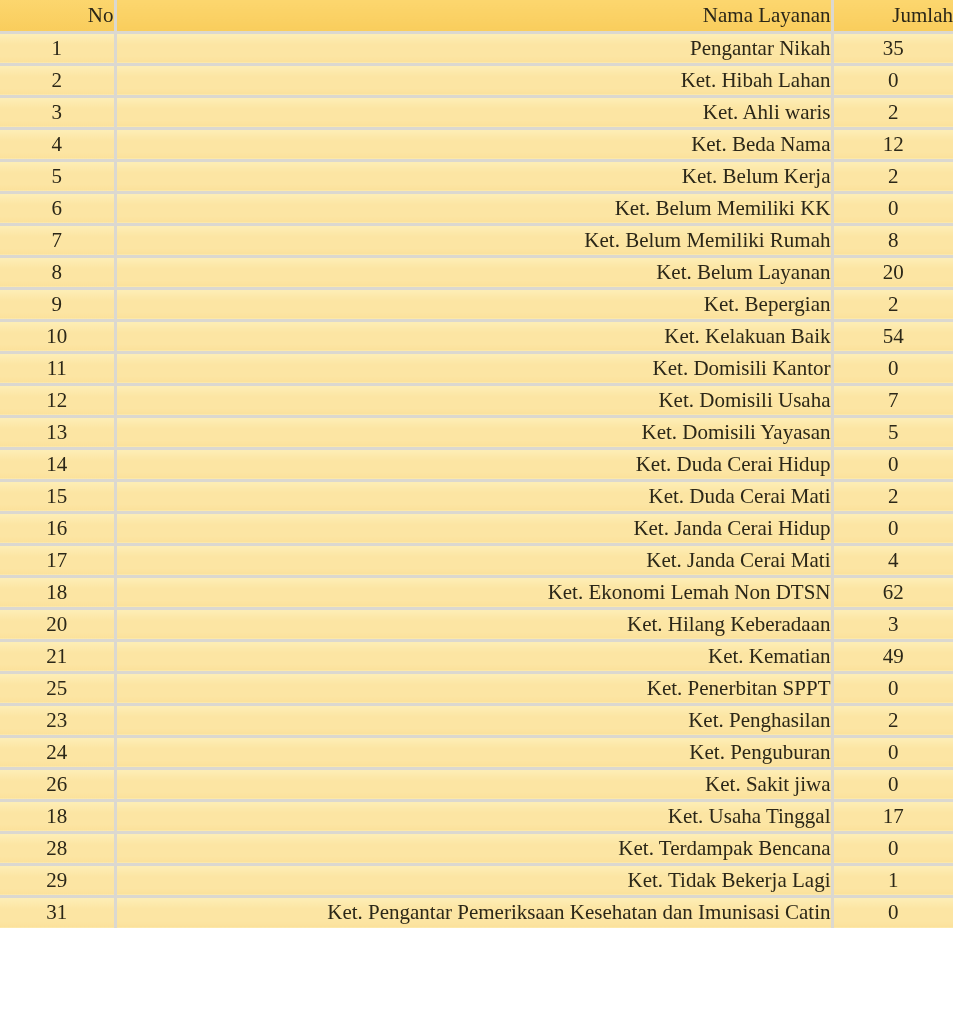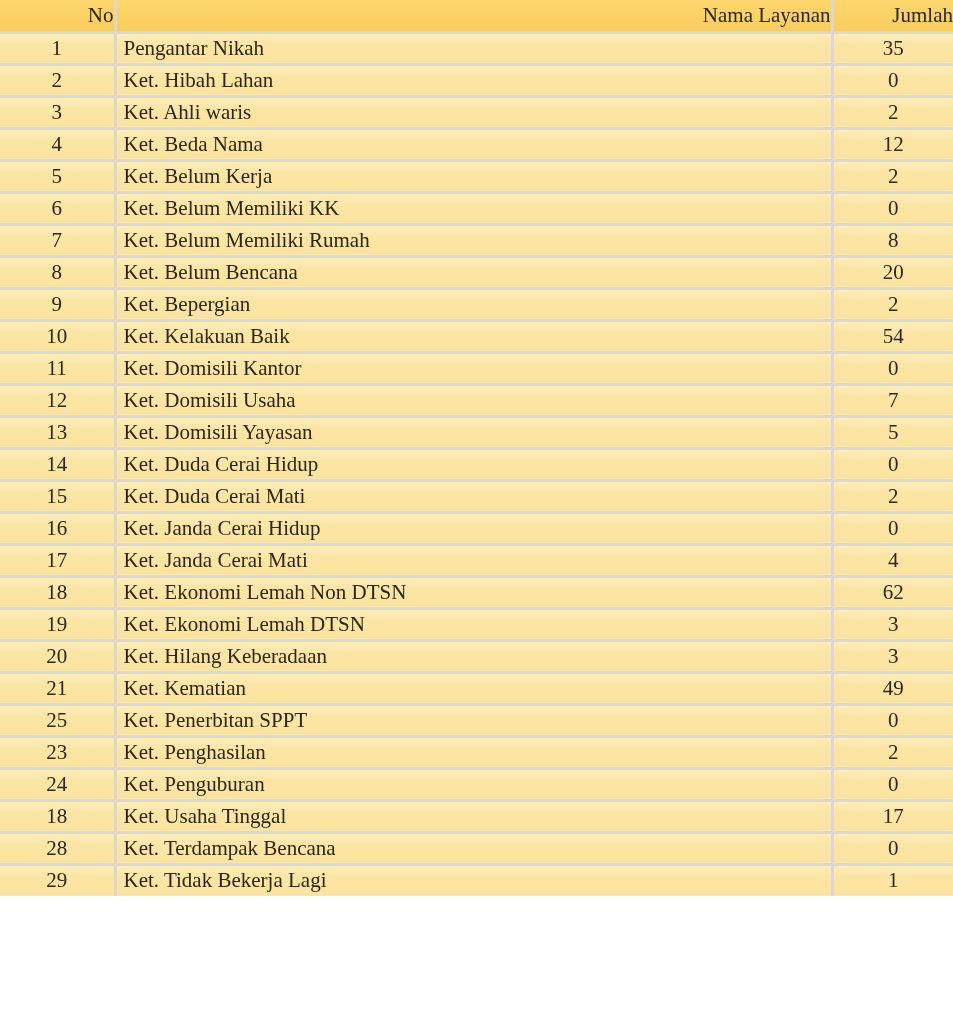--- a/index.html
+++ b/index.html
@@ -49,21 +49,21 @@
   thead th {
     background: linear-gradient(180deg, var(--header-bg-top) 0%, var(--header-bg-bottom) 100%);
     text-align: right;
   }
   tbody td {
     background: linear-gradient(180deg, var(--row-bg-top) 0%, var(--row-bg-mid) 38%, var(--row-bg-mid) 78%, var(--row-bg-bottom) 100%);
   }
   tbody tr:last-child td { border-bottom: none; }
 
   .cell-no, .cell-count { text-align: center; }
-  .cell-name { text-align: left; padding-left: 7px; }
+  .cell-name { text-align: right; padding-left: 7px; }
 
   th.head-no, td.cell-no       { border-right: 3px solid var(--grid-line); }
   th.head-name, td.cell-name   { border-right: 3px solid var(--grid-line); }
 </style>
 </head>
 <body>
 
 <table class="service-table">
   <colgroup>
     <col class="col-no">
@@ -115,21 +115,21 @@
   </tr>
 
   <tr>
     <td class="cell-no">7</td>
     <td class="cell-name">Ket. Belum Memiliki Rumah</td>
     <td class="cell-count">8</td>
   </tr>
 
   <tr>
     <td class="cell-no">8</td>
-    <td class="cell-name">Ket. Belum Bencana</td>
+    <td class="cell-name">Ket. Belum Layanan</td>
     <td class="cell-count">20</td>
   </tr>
 
   <tr>
     <td class="cell-no">9</td>
     <td class="cell-name">Ket. Bepergian</td>
     <td class="cell-count">2</td>
   </tr>
 
   <tr>
@@ -179,25 +179,20 @@
     <td class="cell-name">Ket. Janda Cerai Mati</td>
     <td class="cell-count">4</td>
   </tr>
 
   <tr>
     <td class="cell-no">18</td>
     <td class="cell-name">Ket. Ekonomi Lemah Non DTSN</td>
     <td class="cell-count">62</td>
   </tr>
 
-  <tr>
-    <td class="cell-no">19</td>
-    <td class="cell-name">Ket. Ekonomi Lemah DTSN</td>
-    <td class="cell-count">3</td>
-  </tr>
 
   <tr>
     <td class="cell-no">20</td>
     <td class="cell-name">Ket. Hilang Keberadaan</td>
     <td class="cell-count">3</td>
   </tr>
 
   <tr>
     <td class="cell-no">21</td>
     <td class="cell-name">Ket. Kematian</td>
@@ -216,34 +211,44 @@
     <td class="cell-count">2</td>
   </tr>
 
   <tr>
     <td class="cell-no">24</td>
     <td class="cell-name">Ket. Penguburan</td>
     <td class="cell-count">0</td>
   </tr>
 
 
+  <tr>
+    <td class="cell-no">26</td>
+    <td class="cell-name">Ket. Sakit jiwa</td>
+    <td class="cell-count">0</td>
+  </tr>
 
   <tr>
     <td class="cell-no">18</td>
     <td class="cell-name">Ket. Usaha Tinggal</td>
     <td class="cell-count">17</td>
   </tr>
 
   <tr>
     <td class="cell-no">28</td>
     <td class="cell-name">Ket. Terdampak Bencana</td>
     <td class="cell-count">0</td>
   </tr>
 
   <tr>
     <td class="cell-no">29</td>
     <td class="cell-name">Ket. Tidak Bekerja Lagi</td>
     <td class="cell-count">1</td>
   </tr>
 
 
+  <tr>
+    <td class="cell-no">31</td>
+    <td class="cell-name">Ket. Pengantar Pemeriksaan Kesehatan dan Imunisasi Catin</td>
+    <td class="cell-count">0</td>
+  </tr>
 </tbody>
 </table>
 
 </body></html>

